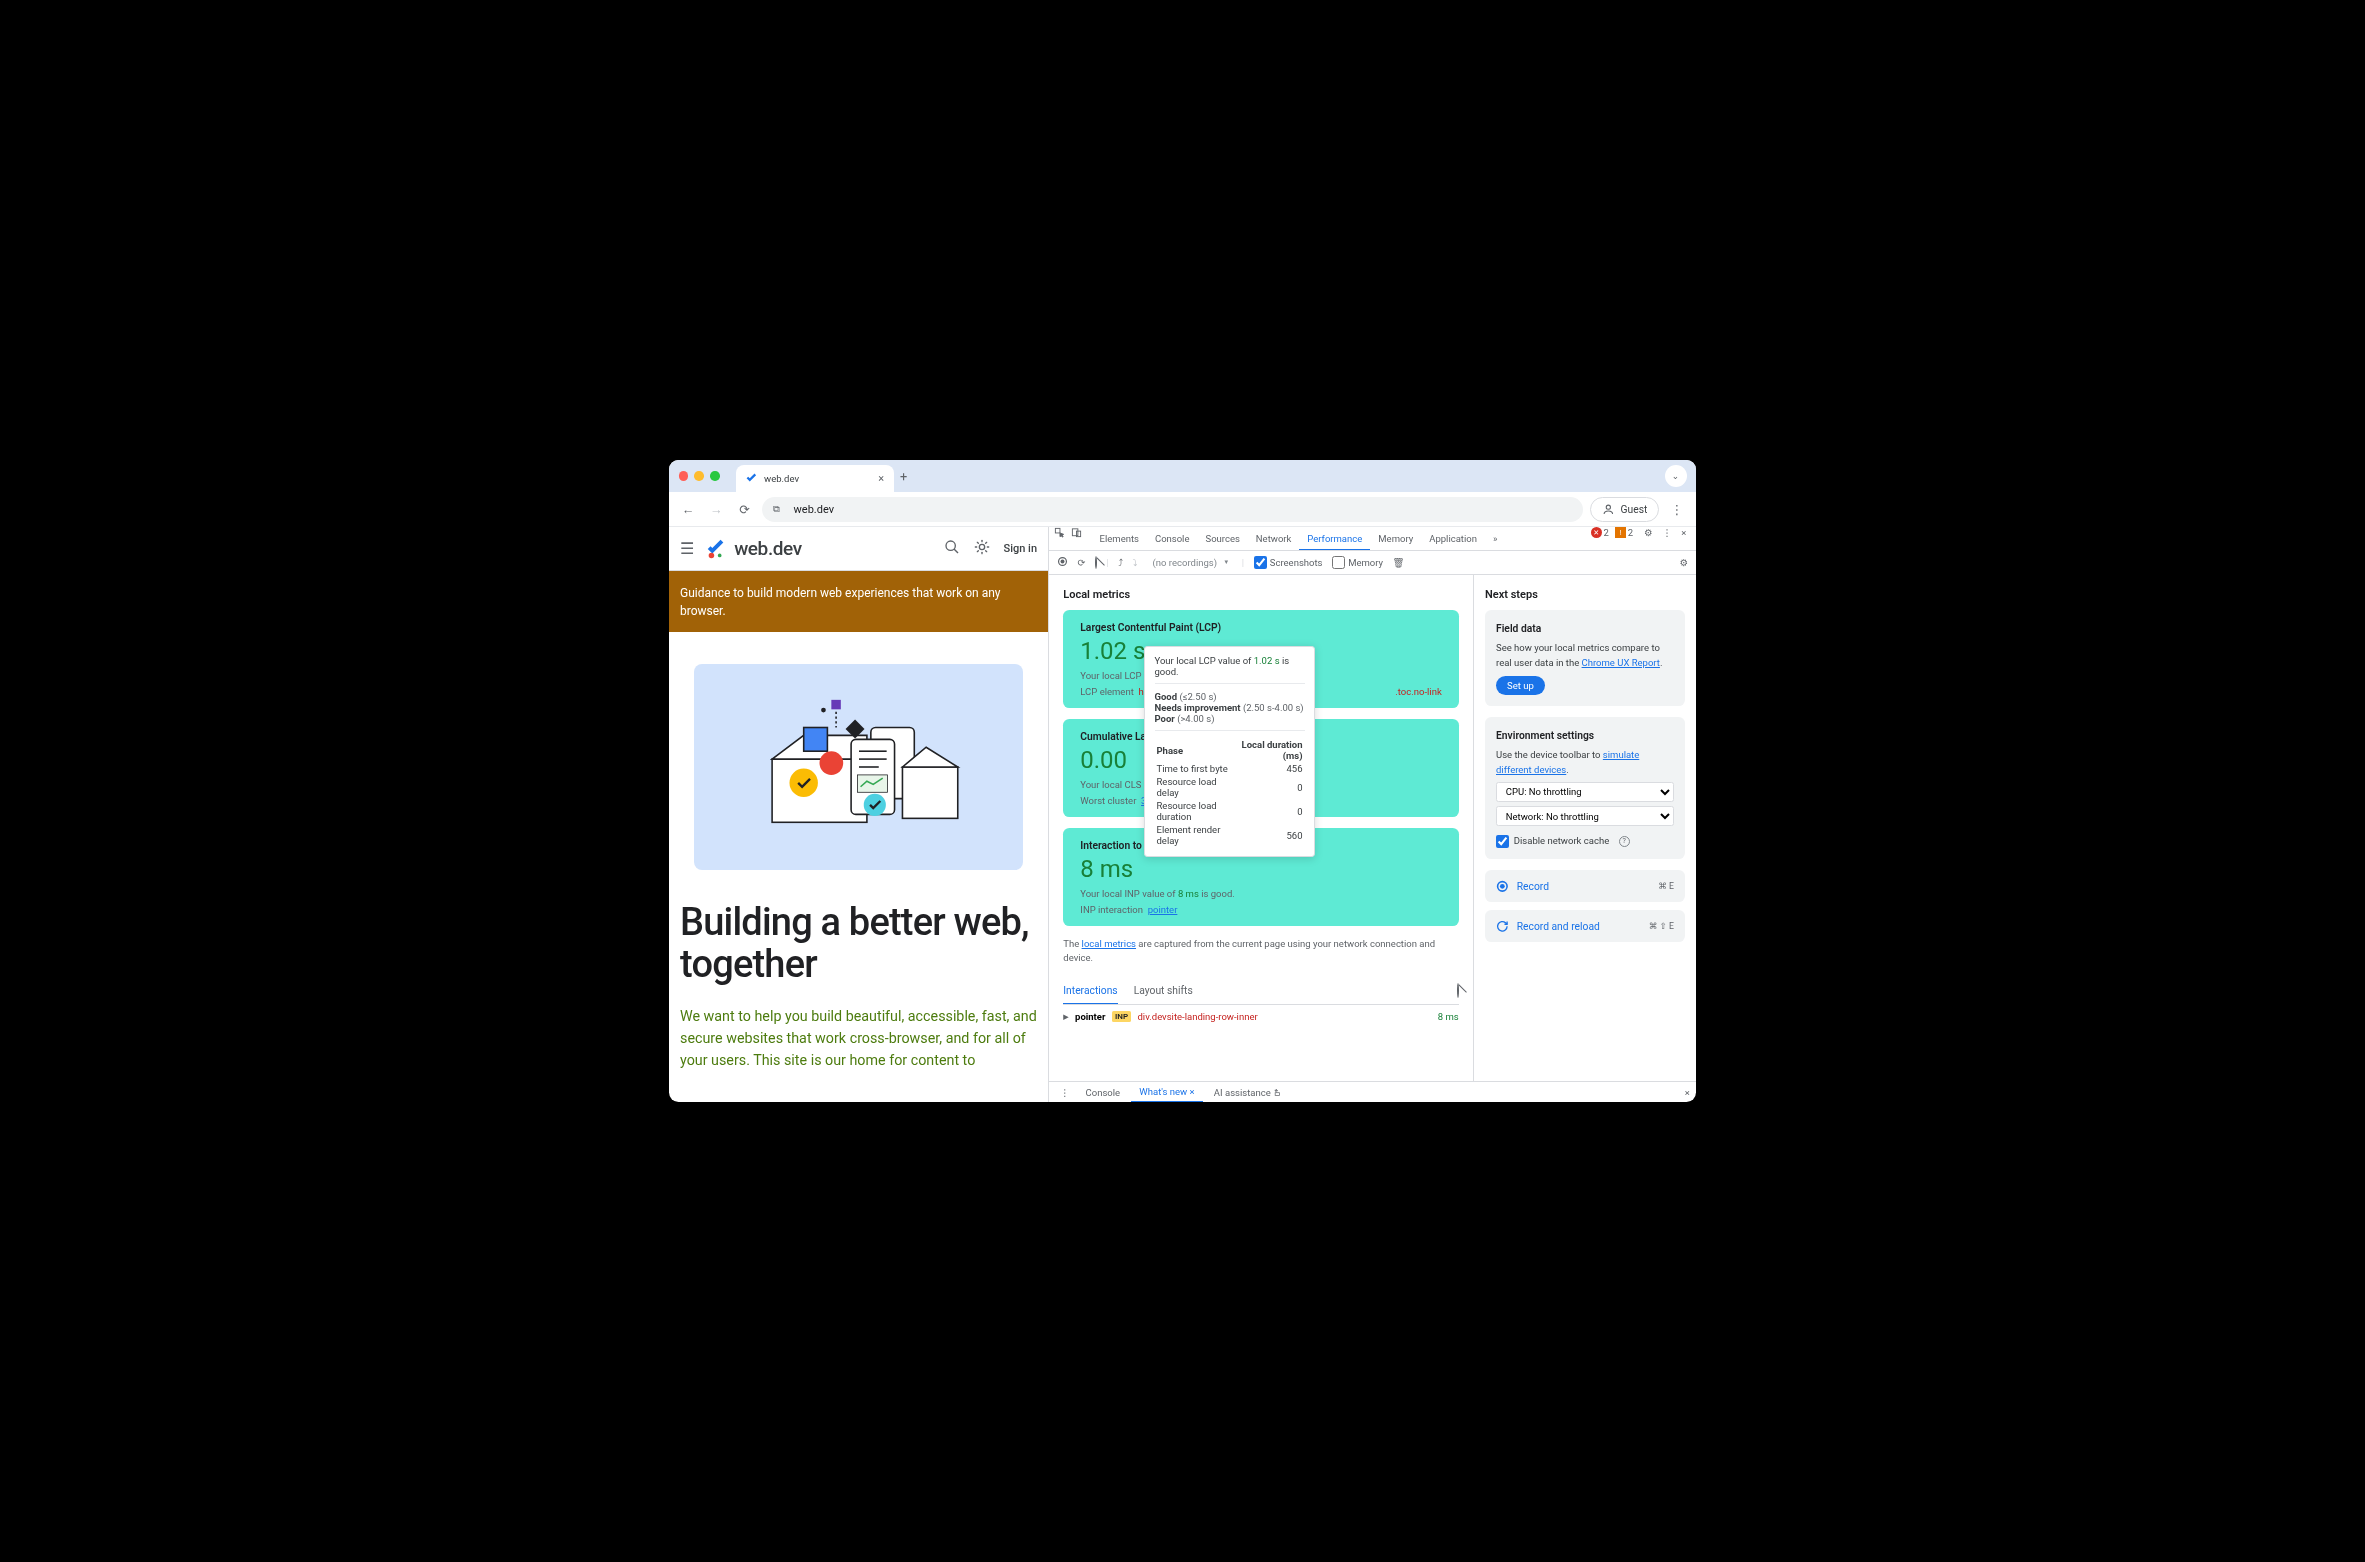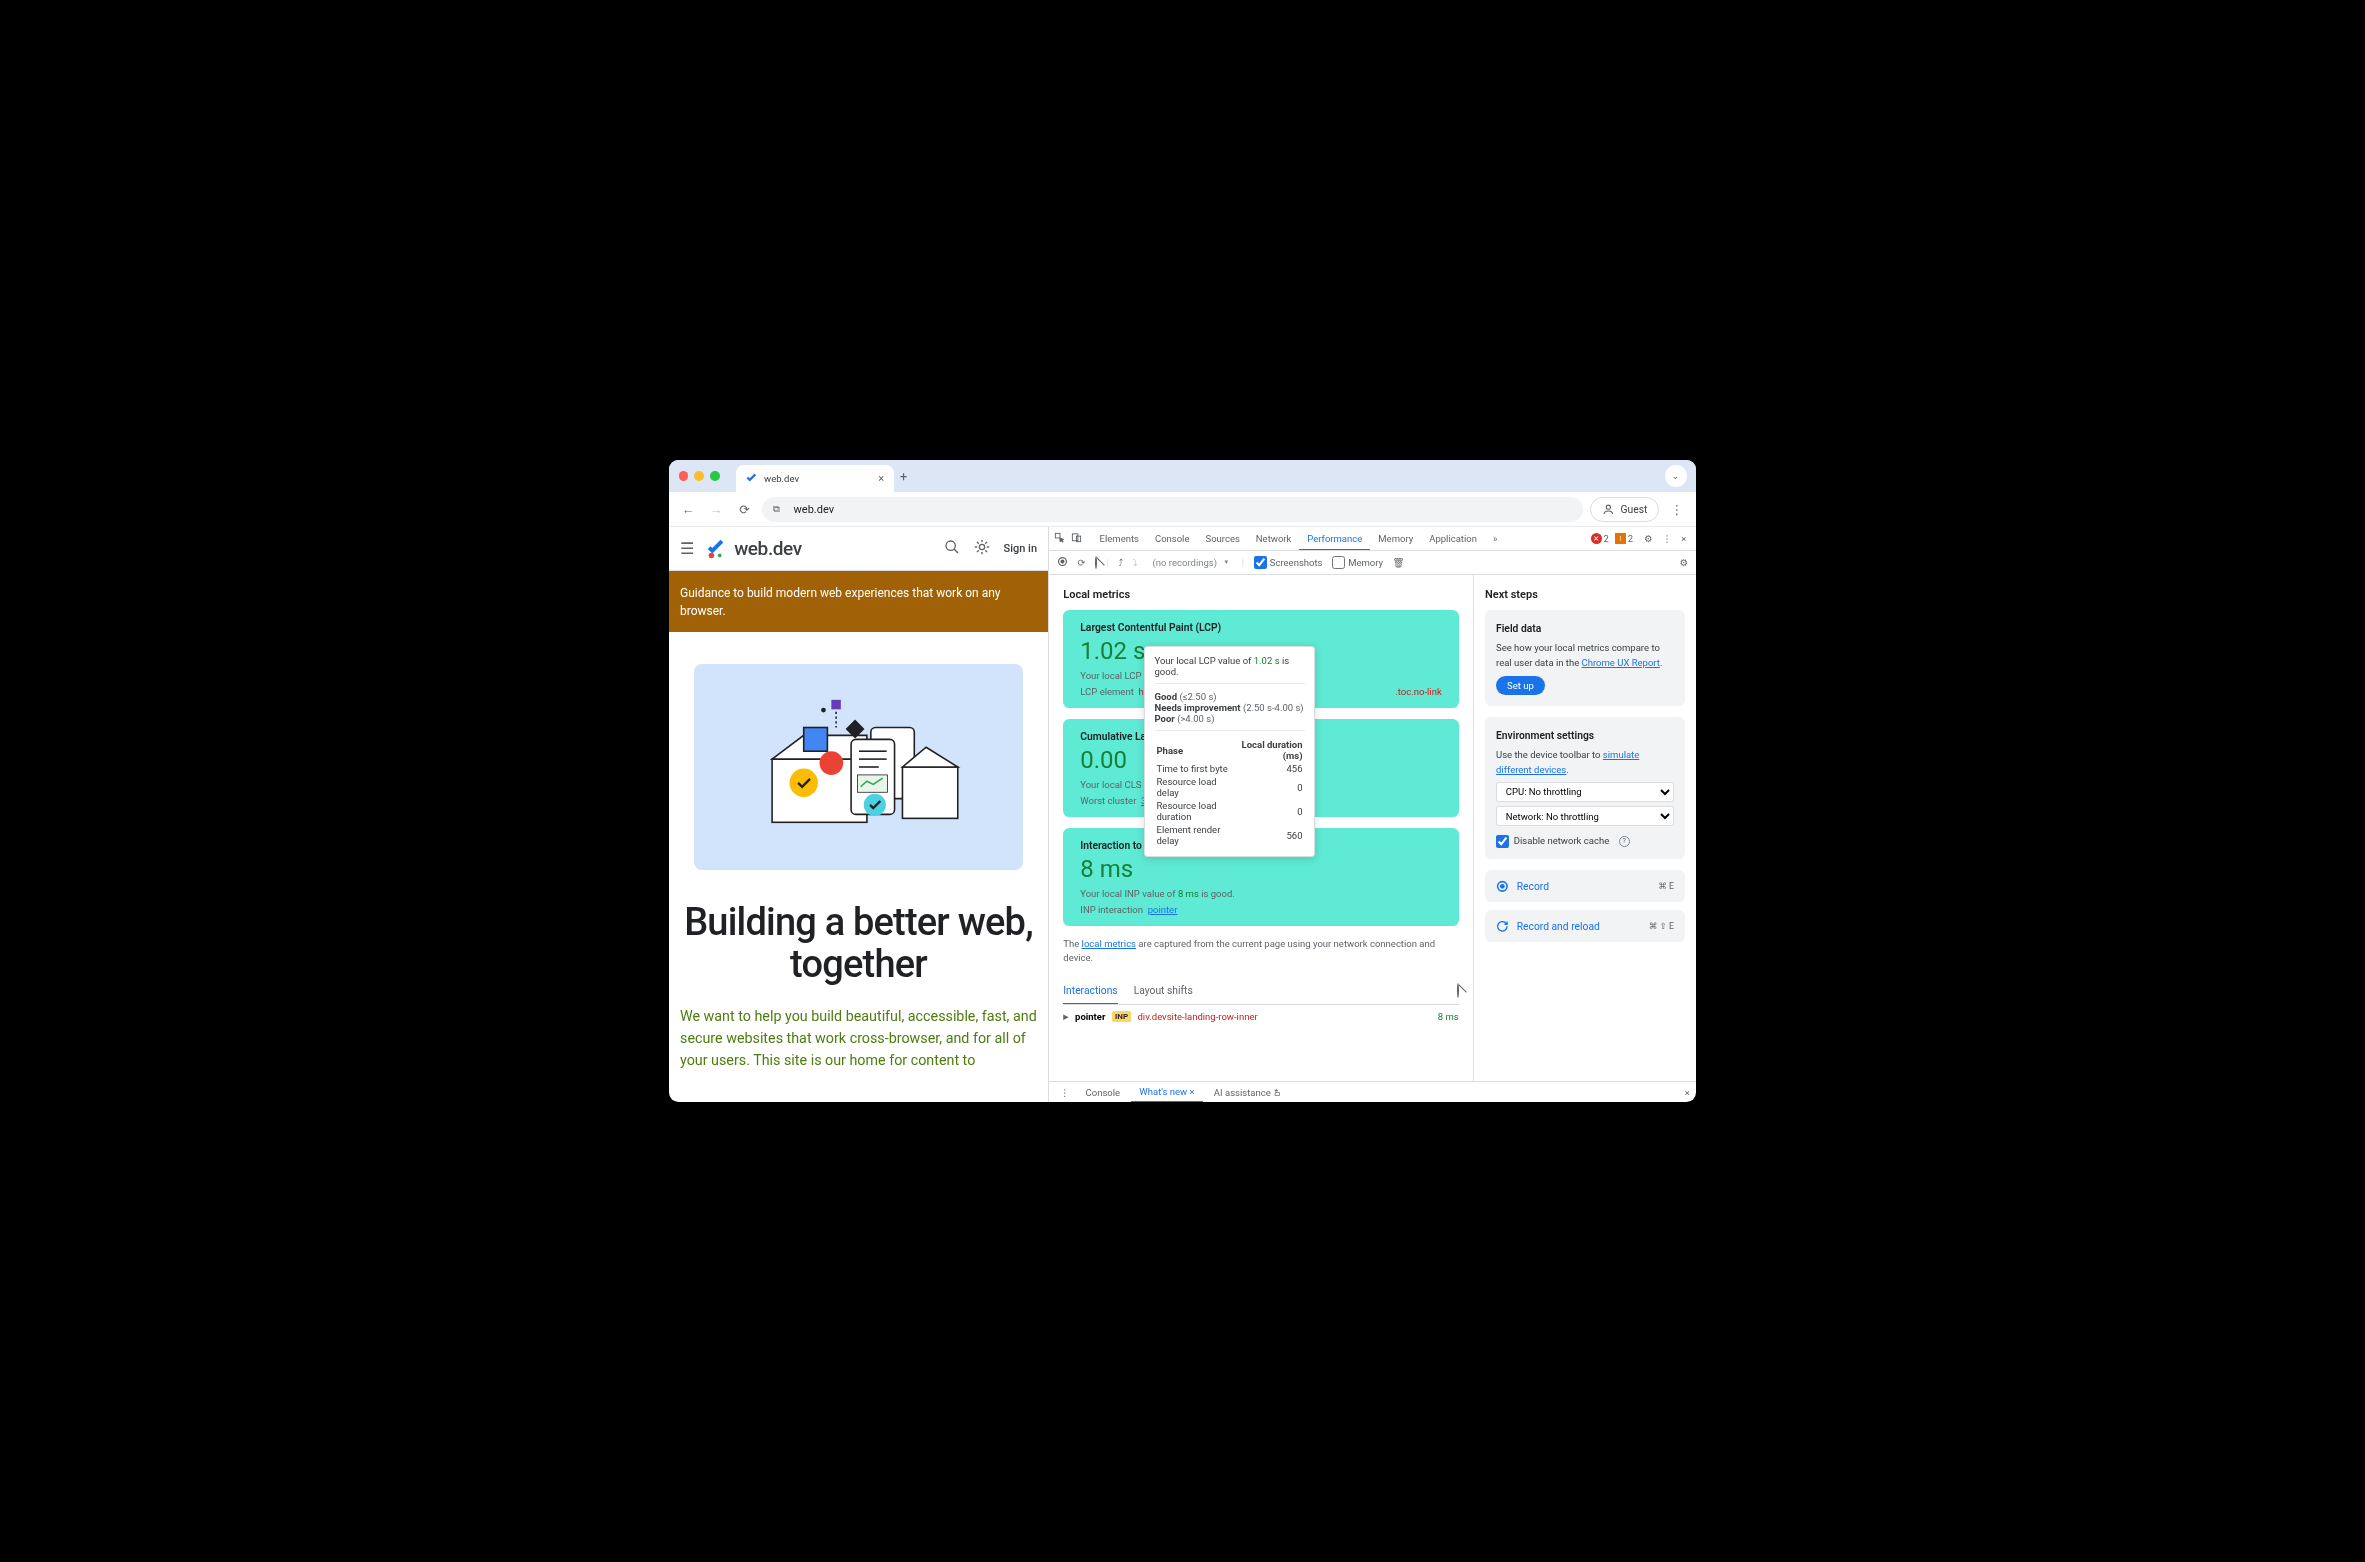--- a/index.html
+++ b/index.html
@@ -36,26 +36,26 @@
 .hamburger { font-size: 16px; color: #5f6368; cursor: pointer; }
 .wd-logo { display: flex; align-items: center; gap: 6.3px; }
 .wd-glyph { width: 24px; height: 24px; display:flex; align-items:center; justify-content:center;}
 .wd-text { font-size: 19px; font-weight: 500; color: #3c4043; letter-spacing: -0.4px; }
 .page-header-right { margin-left: auto; display: flex; align-items: center; gap: 14px; }
 .hdr-icon { color: #5f6368; cursor: pointer; }
 .sign-in { font-size: 11px; color: #3c4043; font-weight: 500; cursor: pointer; }
 .banner { background: #a16207; color: #fff; padding: 12.7px 11px; font-size: 12px; line-height: 1.5; }
 .hero { padding: 32px 11px 0; }
 .hero-art { background: #d2e3fc; border-radius: 8px; height: 206px; margin: 0 auto 32px; width: 92%; display:flex; align-items:center; justify-content:center;}
-.hero-title { font-size: 38px; font-weight: 500; line-height: 1.1; color: #202124; letter-spacing: -0.8px; margin-bottom: 19px; text-align: center; }
+.hero-title { font-size: 38px; font-weight: 500; line-height: 1.1; color: #202124; letter-spacing: -0.8px; margin-bottom: 19px; }
 .hero-text { font-size: 14.3px; line-height: 1.55; color: #4d7c0f; }
 
 
 .devtools { flex: 1; display: flex; flex-direction: column; min-width: 0; }
-.dt-tabs { height: 24px; border-bottom: 0.8px solid #dadce0; display: flex; align-items: center; padding: 0 4.8px; font-size: 9.5px; color: #5f6368; }
+.dt-tabs { height: 24px; border-bottom: 0.8px solid #dadce0; display: flex; align-items: flex-start; padding: 0 4.8px; font-size: 9.5px; color: #5f6368; }
 .dt-tabs .dtab { padding: 0 8px; height: 100%; display: flex; align-items: center; cursor: pointer; }
 .dt-tabs .dtab.active { color: #1a73e8; border-bottom: 1.6px solid #1a73e8; }
 .dt-tabs .icons-left { display: flex; gap: 6.3px; padding-right: 6.3px; margin-right: 3.2px; }
 .dt-tabs .spacer { flex: 1; }
 .dt-tabs .badge { display: flex; align-items: center; gap: 1.6px; margin-right: 6.3px; }
 .dt-tabs .badge .dot-e { width: 11px; height: 11px; border-radius: 50%; background: #d93025; color:#fff; font-size: 7.1px; display:flex; align-items:center; justify-content:center;}
 .dt-tabs .badge .dot-w { width: 11px; height: 11px; background: #e37400; color:#fff; font-size: 7.1px; display:flex; align-items:center; justify-content:center;}
 .dt-subtoolbar { height: 24px; border-bottom: 0.8px solid #dadce0; display: flex; align-items: center; padding: 0 8px; gap: 9.5px; font-size: 9.5px; color: #5f6368; }
 .dt-subtoolbar .chk { display: flex; align-items: center; gap: 3.2px; }
 .dt-subtoolbar input[type=checkbox] { accent-color: #1a73e8; }

